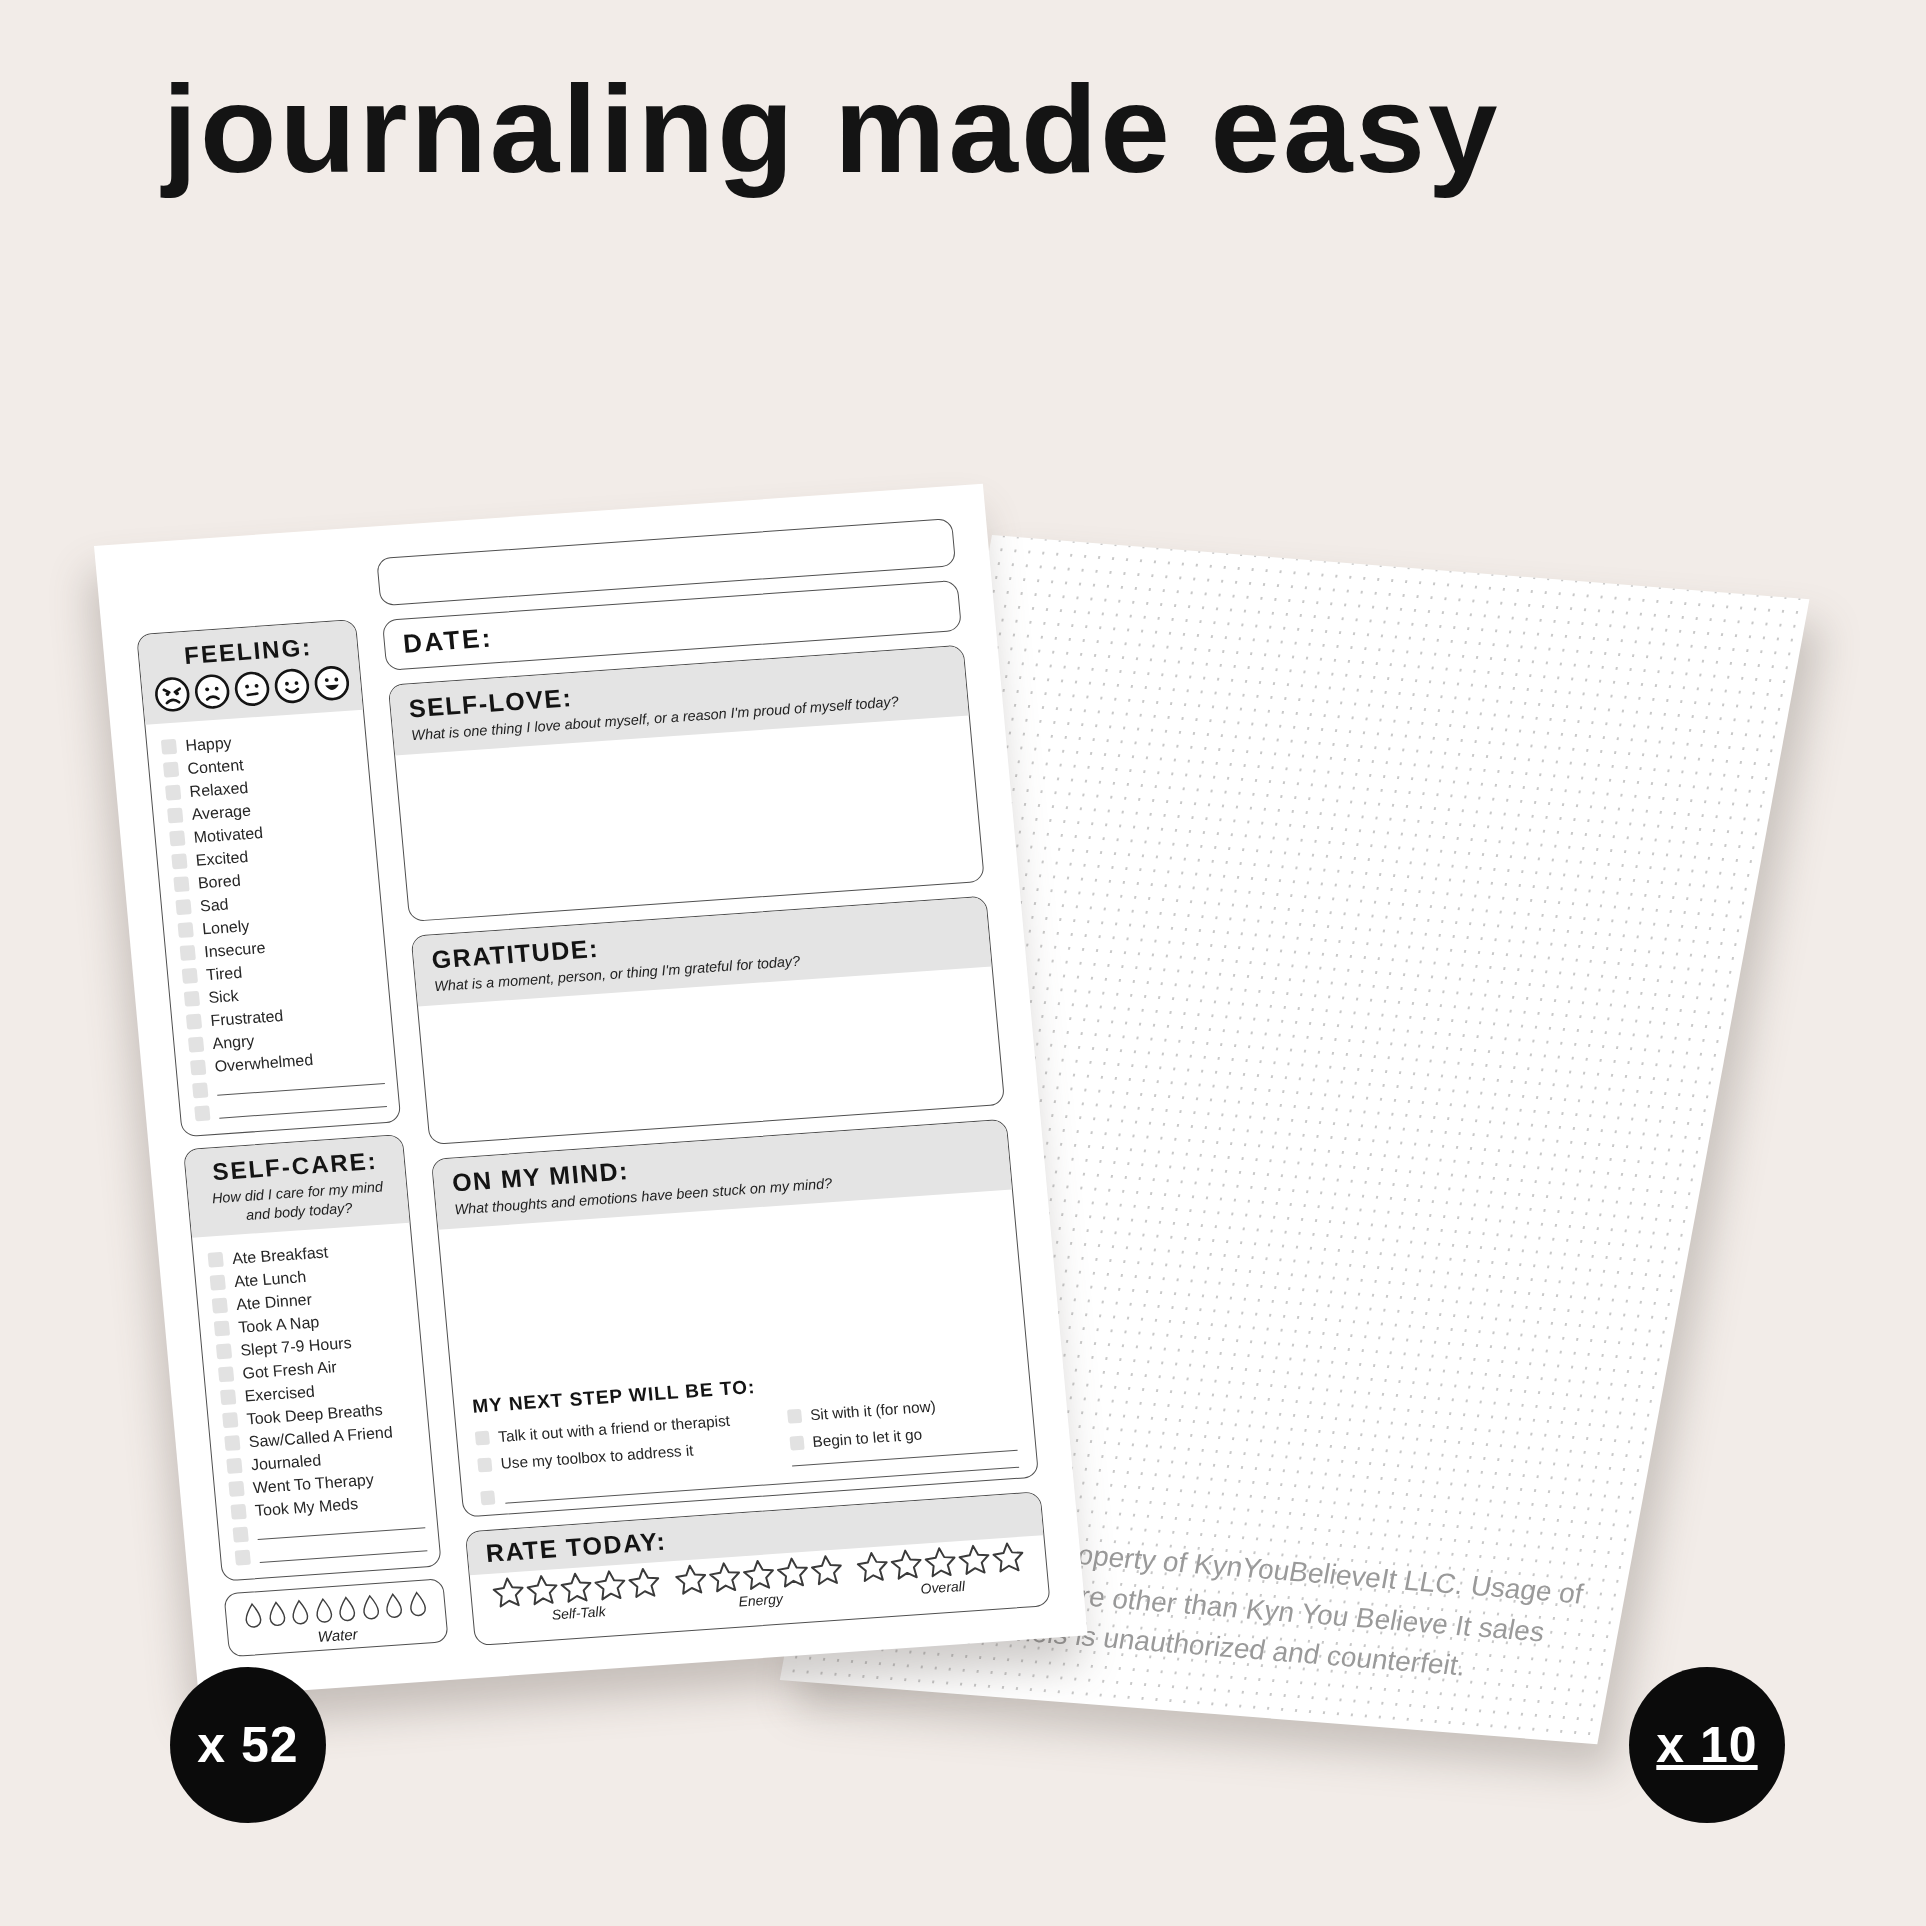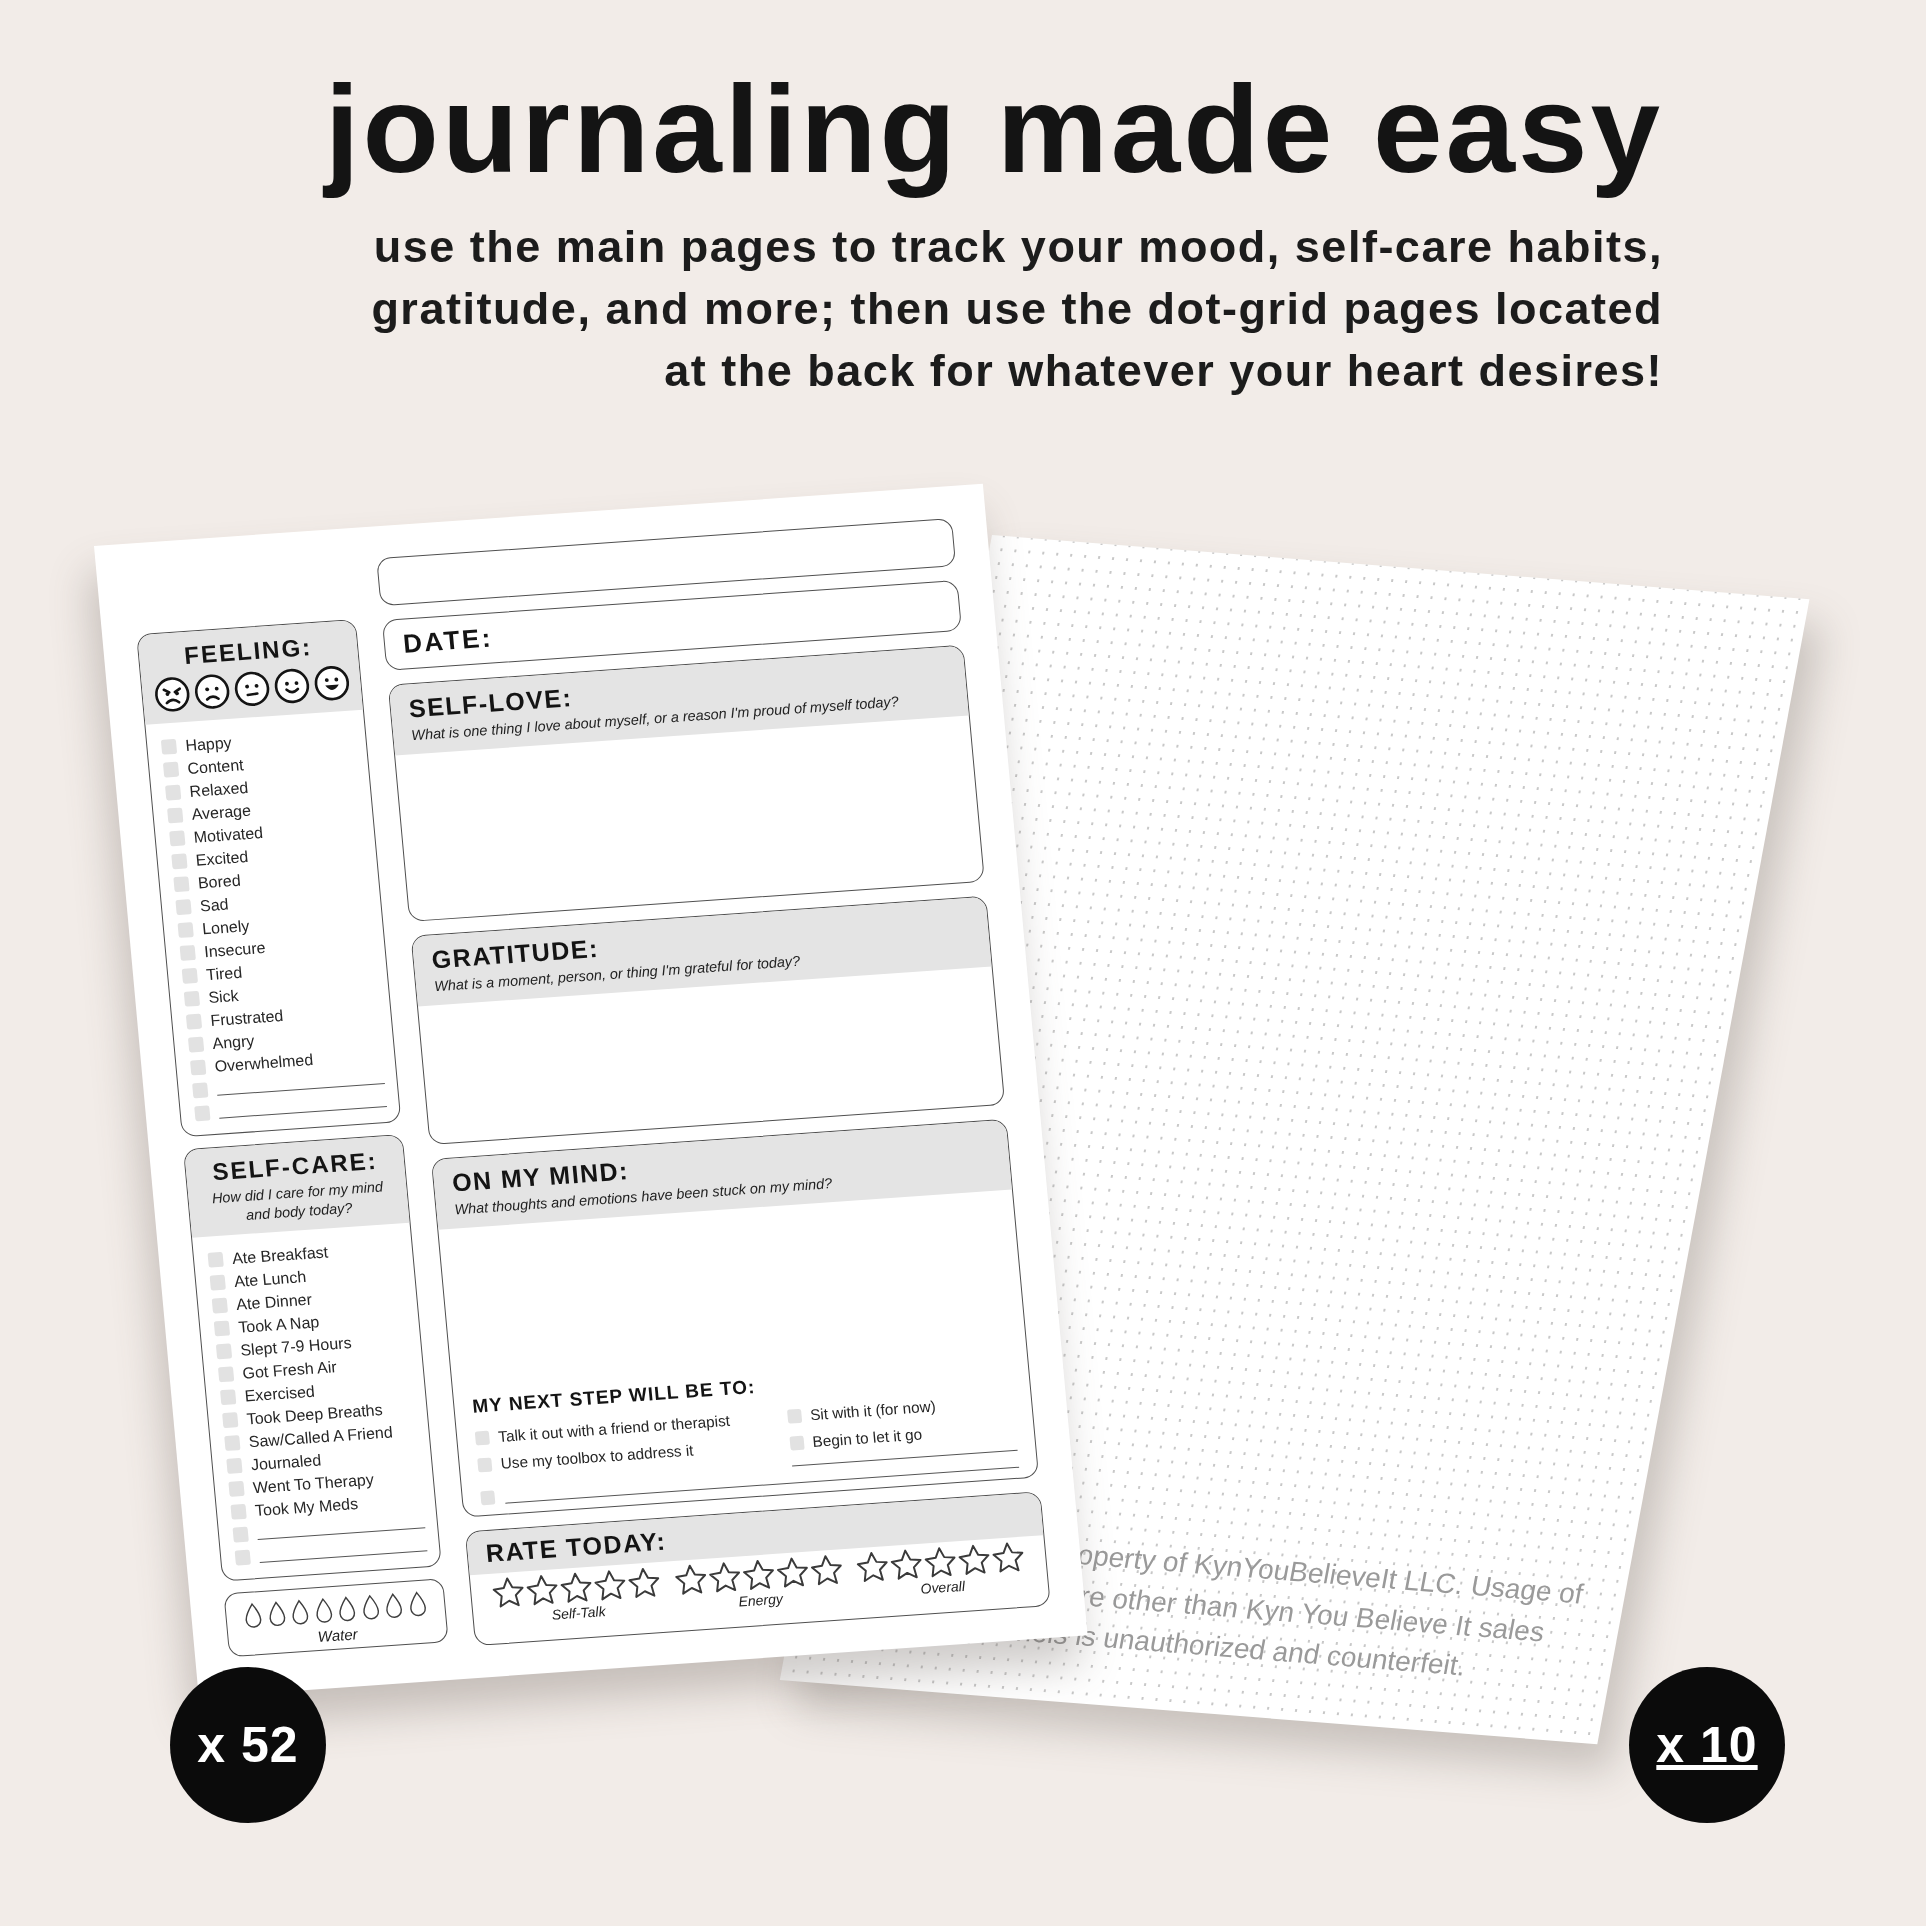--- a/index.html
+++ b/index.html
@@ -3,21 +3,21 @@
 <meta charset="utf-8">
 <style>
   html,body{margin:0;padding:0;}
   body{
     width:1927px;height:1927px;position:relative;overflow:hidden;
     background:#f2ece8;
     font-family:"Liberation Sans", sans-serif;
     color:#1b1b1b;
   }
   
-  .header{position:absolute;left:0;top:57px;width:1663px;text-align:right;z-index:5;}
+  .header{position:absolute;left:0;top:57px;width:1663px;text-align:center;z-index:5;}
   .title{font-size:125px;font-weight:bold;letter-spacing:3px;color:#141414;}
   .subtitle{margin-top:16px;font-size:45px;font-weight:bold;letter-spacing:1.5px;line-height:1.38;color:#1c1c1c;}
   
   .page{position:absolute;background:#fff;transform-origin:0 0;}
   .page-right{
     left:992px;top:535px;width:820px;height:1158px;z-index:1;
     transform:rotate(4.5deg) skewX(-6deg);
     background-image:radial-gradient(circle,#c8c8c8 1.2px,transparent 1.5px);
     background-size:14px 14px;background-position:5px 7px;
     box-shadow:18px 26px 40px rgba(95,85,80,.28);
@@ -82,25 +82,20 @@
     display:flex;align-items:center;justify-content:center;font-size:50px;font-weight:bold;
     letter-spacing:1px;z-index:6;}
   .badge-left{left:170px;top:1667px;}
   .badge-right{left:1629px;top:1667px;text-decoration:underline;}
 </style>
 </head>
 <body>
 
 <div class="header">
   <div class="title">journaling made easy</div>
-  <div class="subtitle">
-    <div>use the main pages to track your mood, self-care habits,</div>
-    <div>gratitude, and more; then use the dot-grid pages located</div>
-    <div>at the back for whatever your heart desires!</div>
-  </div>
 </div>
 
 <div class="page page-right">
   <div class="watermark">
     <div>All images are property of KynYouBelieveIt LLC. Usage of</div>
     <div>photos anywhere other than Kyn You Believe It sales</div>
     <div>channels is unauthorized and counterfeit.</div>
   </div>
 </div>
 

